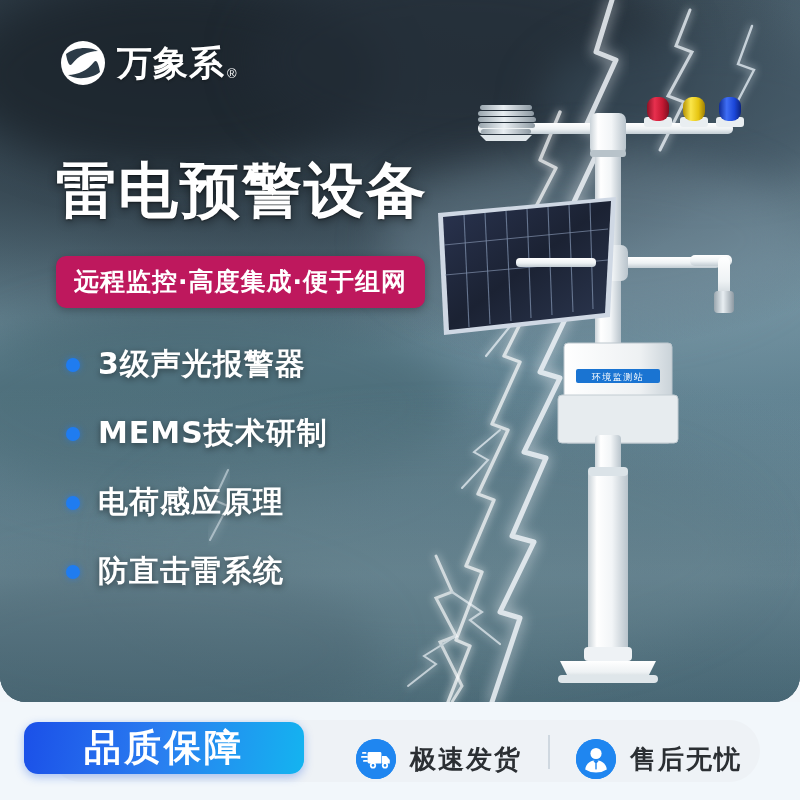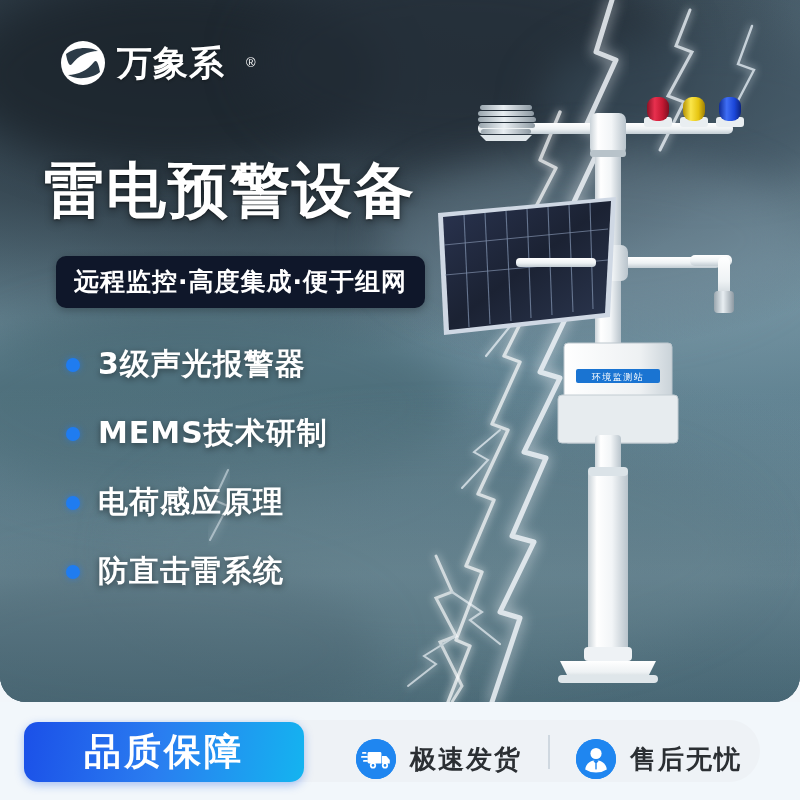--- a/index.html
+++ b/index.html
@@ -36,40 +36,40 @@
   .cb6{left:-80px;top:560px;width:460px;height:180px;background:rgba(58,86,98,.55);}
   .cb7{left:380px;top:150px;width:420px;height:180px;background:rgba(120,148,162,.38);}
   .haze{position:absolute;inset:0;background:linear-gradient(180deg,rgba(255,255,255,0) 55%,rgba(190,212,222,.22) 82%,rgba(150,180,196,.10) 100%);}
 
   
   .bolts{position:absolute;inset:0;}
 
   
   .brand{position:absolute;left:58px;top:38px;display:flex;align-items:center;gap:9px;}
   .brand-mark{width:50px;height:50px;position:relative;}
-  .brand-name{position:relative;display:flex;align-items:center;gap:19px;}
+  .brand-name{position:relative;display:flex;align-items:flex-end;}
   .brand-name .zh{
     font-size:35px;font-weight:700;color:#ffffff;letter-spacing:1px;line-height:1;
     font-family:"DejaVu Sans","Liberation Sans",sans-serif;
     text-shadow:0 1px 3px rgba(0,0,0,.35);
   }
   .brand-name .reg{font-size:13px;color:#ffffff;margin-left:2px;margin-top:-2px;}
 
   
   .headline{
-    position:absolute;left:44px;top:158px;
+    position:absolute;left:56px;top:158px;
     font-size:60px;line-height:1.08;font-weight:700;color:#ffffff;
     letter-spacing:2px;
     font-family:"DejaVu Sans","Liberation Sans",sans-serif;
     text-shadow:0 3px 10px rgba(0,0,0,.45), 0 1px 2px rgba(0,0,0,.5);
     white-space:nowrap;
   }
   .subbadge{
     position:absolute;left:56px;top:256px;
-    background:#0f172a;border-radius:10px;
+    background:#be185d;border-radius:10px;
     padding:9px 18px 10px 18px;
     color:#ffffff;font-size:25px;font-weight:700;letter-spacing:1px;
     font-family:"DejaVu Sans","Liberation Sans",sans-serif;
     white-space:nowrap;
     box-shadow:0 2px 8px rgba(0,0,0,.28);
   }
 
   
   .features{position:absolute;left:66px;top:344px;display:flex;flex-direction:column;gap:28px;text-align:center;}
   .feat{display:flex;align-items:center;gap:18px;}
@@ -89,21 +89,21 @@
     position:absolute;left:0;bottom:0;width:800px;height:98px;
     background:#f2f7fb;
     display:flex;align-items:center;
   }
   .trust-inner{
     position:absolute;left:50px;top:18px;width:710px;height:62px;
     background:#eef2f6;border-radius:31px;
   }
   .quality-chip{
     position:absolute;left:24px;top:722px;
-    width:280px;height:60px;border-radius:14px;
+    width:280px;height:52px;border-radius:14px;
     background:linear-gradient(100deg,#1b50e8 0%,#2a7df0 48%,#14b4f0 100%);
     display:flex;align-items:center;justify-content:center;
     box-shadow:0 3px 10px rgba(24,86,220,.35);
     z-index:3;
   }
   .quality-chip span{
     color:#ffffff;font-size:37px;font-weight:700;letter-spacing:3px;
     font-family:"DejaVu Sans","Liberation Sans",sans-serif;
   }
   .trust-items{

